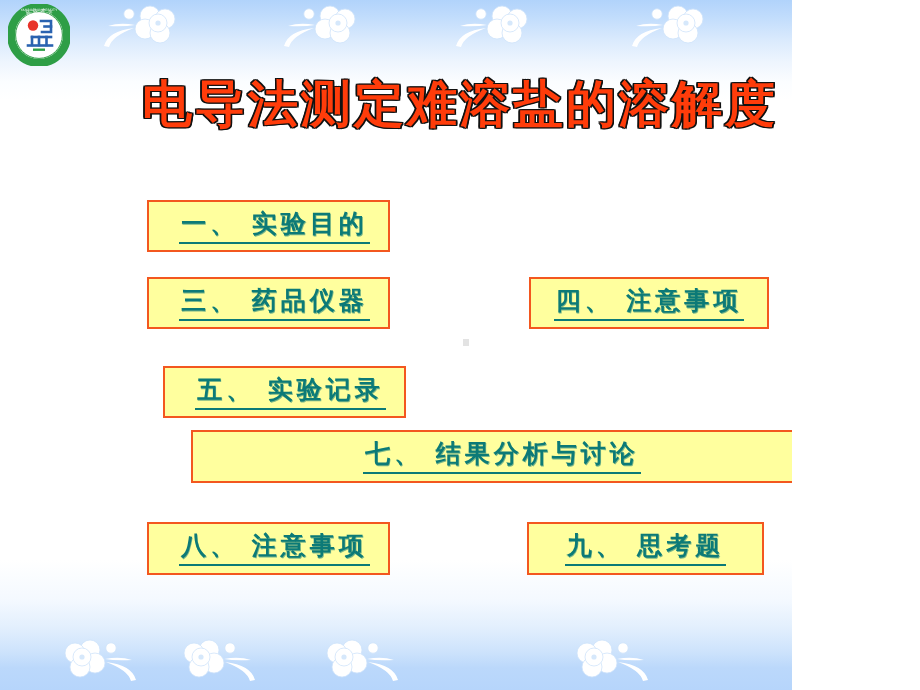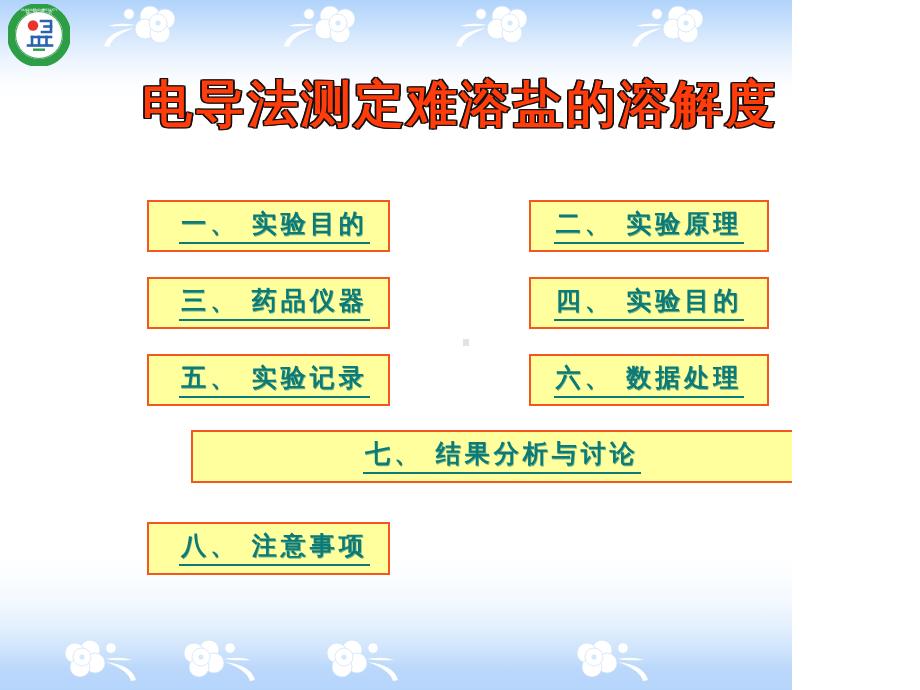--- a/index.html
+++ b/index.html
@@ -110,21 +110,21 @@
   }
 
   
   .col-l { left: 147px; width: 243px; padding-left: 12px; }
   .col-r { left: 529px; width: 240px; }
   .col-r-narrow { left: 527px; width: 237px; }
   .col-wide { left: 147px; width: 622px; margin-left: 44px; }
 
   .row-1 { top: 200px; height: 52px; }
   .row-2 { top: 277px; height: 52px; align-items: center; }
-  .row-3 { top: 354px; height: 52px; }
+  .row-3 { top: 366px; height: 52px; margin-left: 16px; }
   .row-4 { top: 430px; height: 53px; }
   .row-5 { top: 522px; height: 53px; }
 
   
   #artifact {
     position: absolute;
     left: 463px;
     top: 339px;
     width: 6px;
     height: 7px;
@@ -281,48 +281,45 @@
   </div>
 
   <div id="title">电导法测定难溶盐的溶解度</div>
 
   <div id="menu">
 
     <div class="mbtn col-l row-1">
       <span class="lbl">一、 实验目的</span>
     </div>
 
-    <div class="mbtn col-r row-1">
-      <span class="lbl">二、 实验原理</span>
-    </div>
 
     <div class="mbtn col-l row-2">
       <span class="lbl">三、 药品仪器</span>
     </div>
 
     <div class="mbtn col-r row-2">
-      <span class="lbl">四、 实验目的</span>
+      <span class="lbl">四、 注意事项</span>
     </div>
 
     <div class="mbtn col-l row-3">
       <span class="lbl">五、 实验记录</span>
     </div>
 
-    <div class="mbtn col-r row-3">
-      <span class="lbl">六、 数据处理</span>
-    </div>
 
     <div class="mbtn col-wide row-4">
       <span class="lbl">七、 结果分析与讨论</span>
     </div>
 
     <div class="mbtn col-l row-5">
       <span class="lbl">八、 注意事项</span>
     </div>
 
+    <div class="mbtn col-r-narrow row-5">
+      <span class="lbl">九、 思考题</span>
+    </div>
 
   </div>
 
   <div id="artifact"></div>
 
   <div class="flower-band bottom">
     <div class="motif" style="left:56px;  top:8px; transform:scaleX(-1);">
       <svg width="96" height="52" viewBox="0 0 96 52">
         <g fill="#ffffff" stroke="#cfe3fa" stroke-width="0.8">
           <circle cx="62" cy="14" r="10"></circle>

